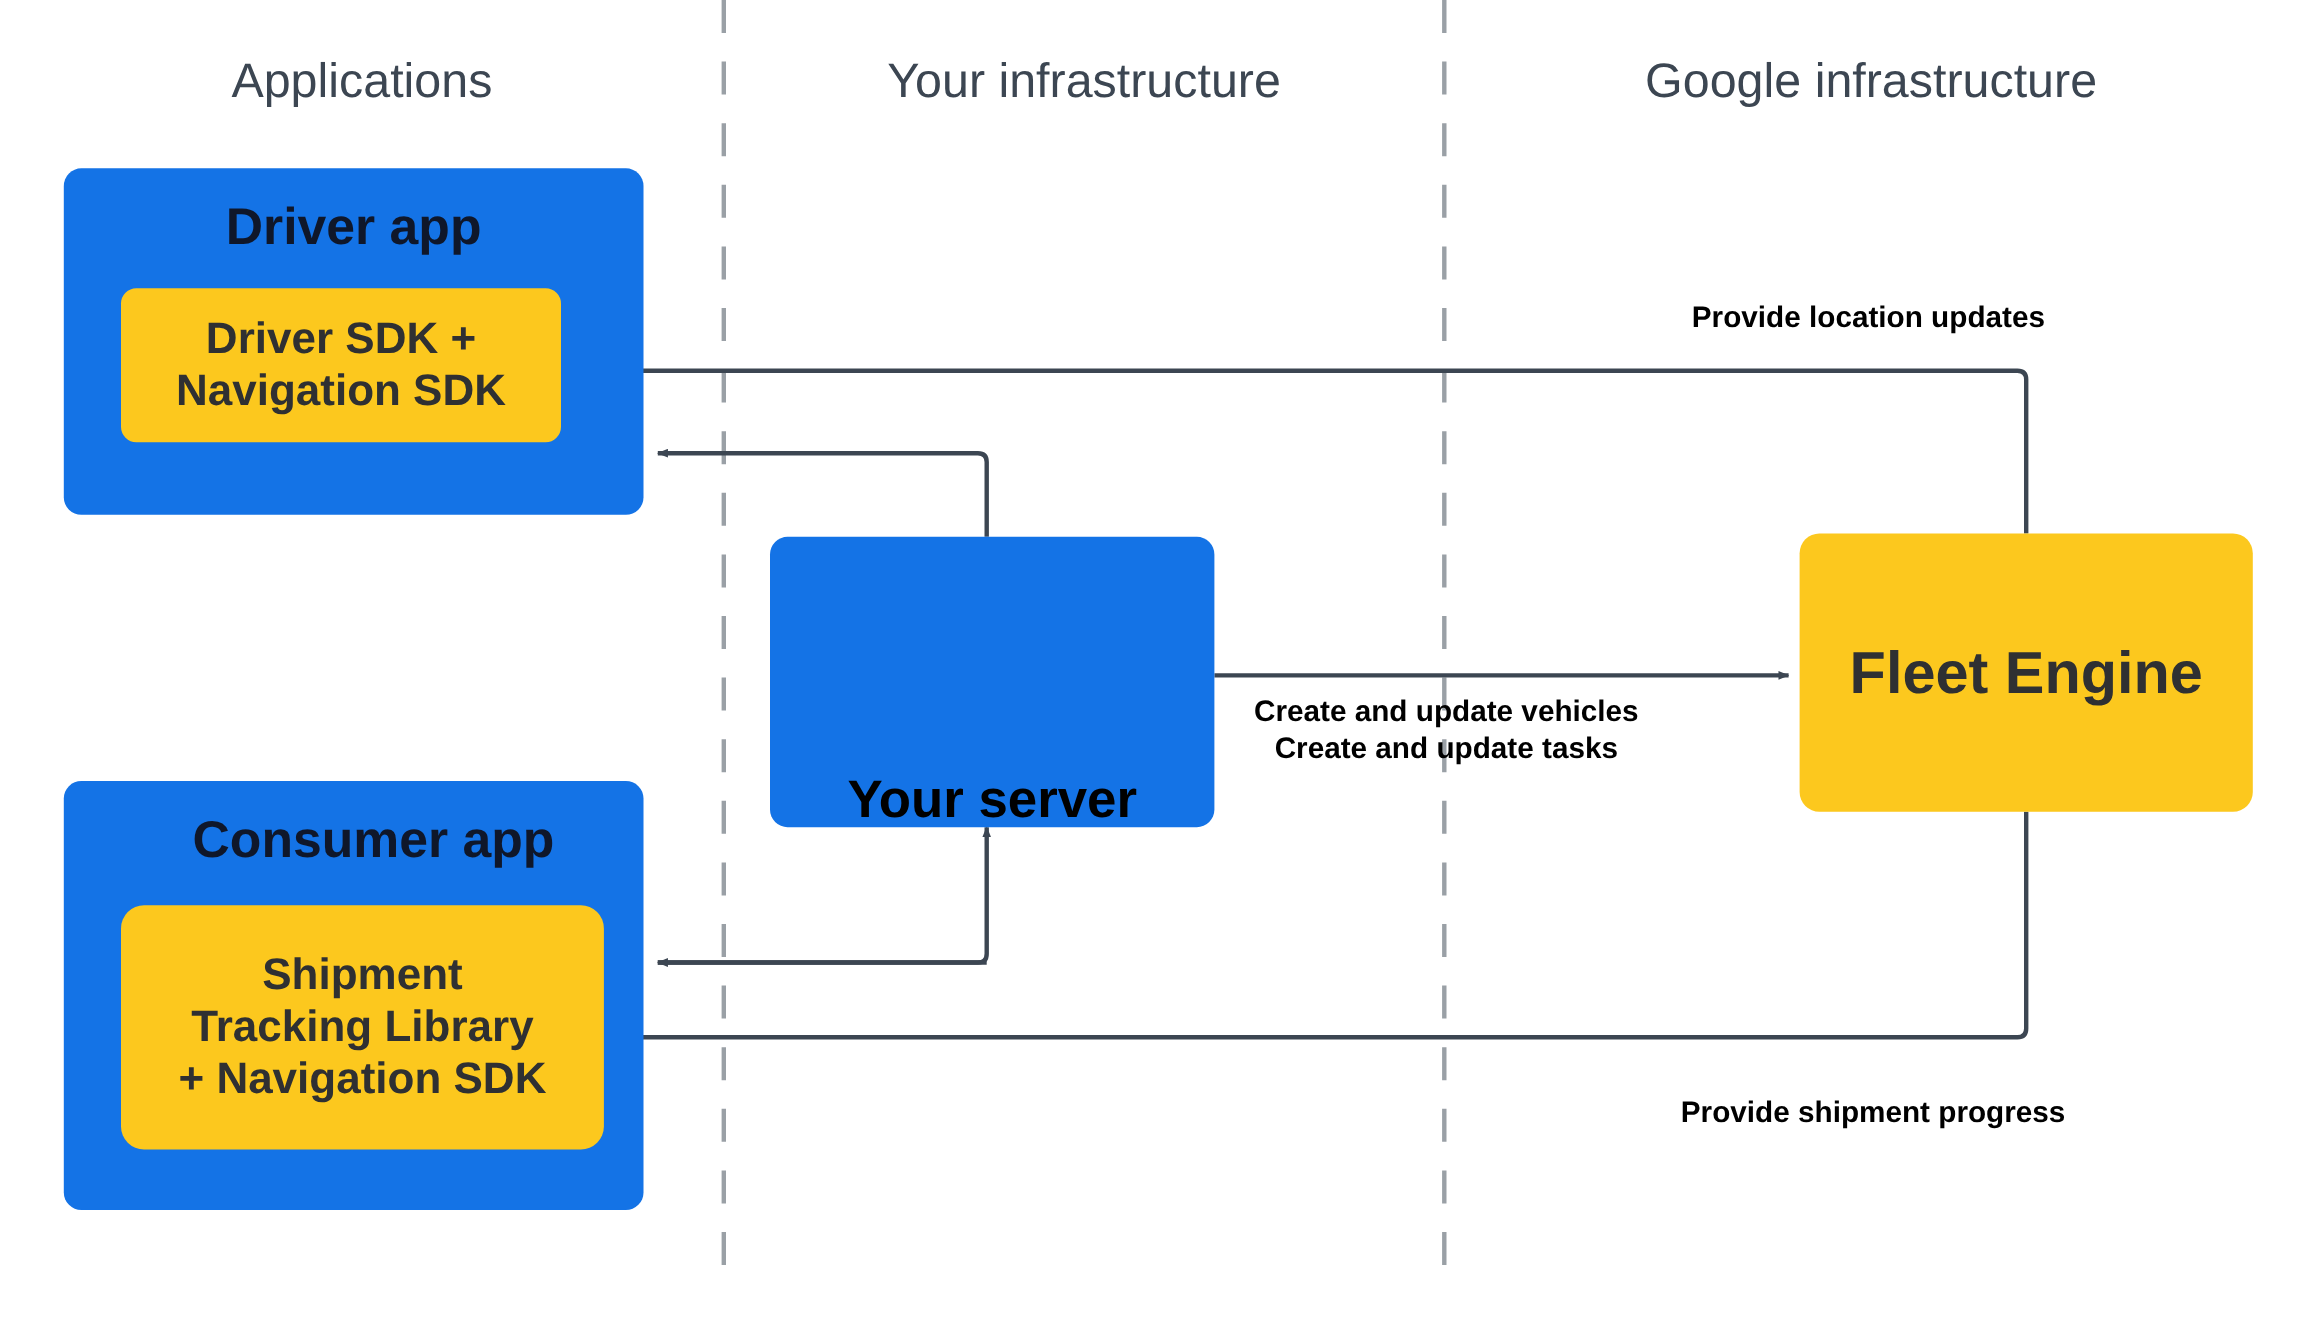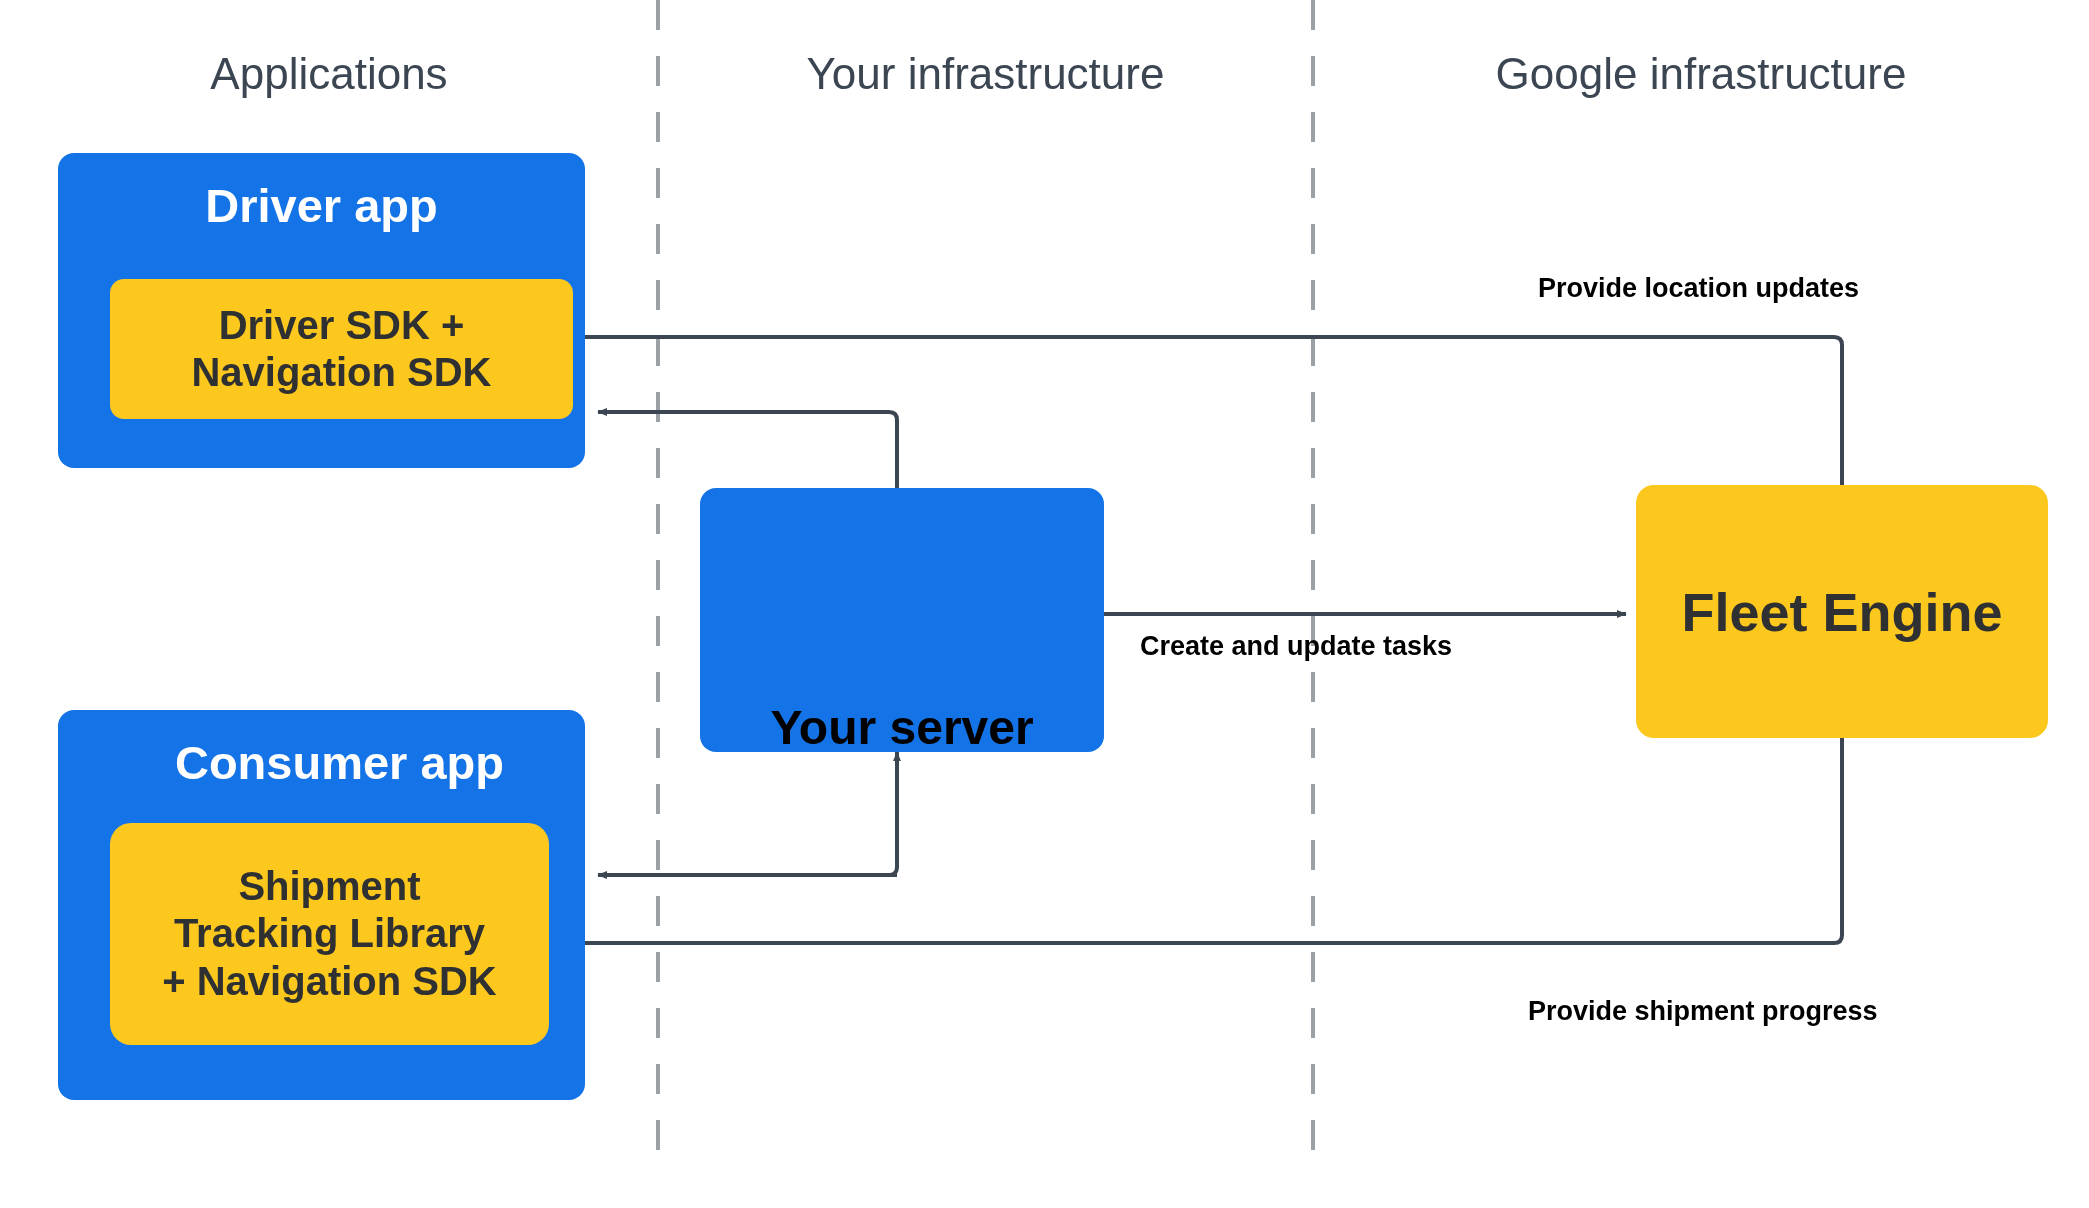--- a/index.html
+++ b/index.html
@@ -37,21 +37,21 @@
     position: absolute;
     background: #1473e6;
     border-radius: 16px;
     box-sizing: border-box;
   }
   .app-title {
     position: absolute;
     left: 0;
     right: 0;
     text-align: center;
-    color: #ffffff;
+    color: #0f172a;
     font-weight: 700;
     font-size: 47px;
     line-height: 1;
     white-space: nowrap;
   }
   .sdk-box {
     position: absolute;
     background: #fcc81e;
     border-radius: 14px;
     box-sizing: border-box;
@@ -138,21 +138,21 @@
   <div class="col-header" style="left:658px; top:52px; width:655px;">
     <span>Your infrastructure</span>
   </div>
 
   <div class="col-header" style="left:1313px; top:52px; width:776px;">
     <span>Google infrastructure</span>
   </div>
 
   <div class="app-box" style="left:58px; top:153px; width:527px; height:315px;">
     <div class="app-title" style="top:29px;">Driver app</div>
-    <div class="sdk-box" style="left:52px; top:109px; width:463px; height:140px; flex-direction:column;margin-top:17px;">
+    <div class="sdk-box" style="left:52px; top:109px; width:400px; height:140px; flex-direction:column;">
       <span>Driver SDK +</span>
       <span>Navigation SDK</span>
     </div>
   </div>
 
   <div class="app-box" style="left:58px; top:710px; width:527px; height:390px;">
     <div class="app-title" style="top:29px;margin-left:36px;">Consumer app</div>
     <div class="sdk-box" style="left:52px; top:113px; width:439px; height:222px; flex-direction:column;border-radius:21px;">
       <span>Shipment</span>
       <span>Tracking Library</span>
@@ -166,20 +166,21 @@
 
   <div class="engine-box" style="left:1636px; top:485px; width:412px; height:253px;text-align:center;">
     <span>Fleet Engine</span>
   </div>
 
   <div class="edge-label" style="left:1538px; top:272px;">
     <span>Provide location updates</span>
   </div>
 
   <div class="edge-label center" style="left:1140px; top:630px;">
+    <div>Create and update vehicles</div>
     <div>Create and update tasks</div>
   </div>
 
   <div class="edge-label" style="left:1528px; top:995px;">
     <span>Provide shipment progress</span>
   </div>
 
 </div>
 
 </body></html>

